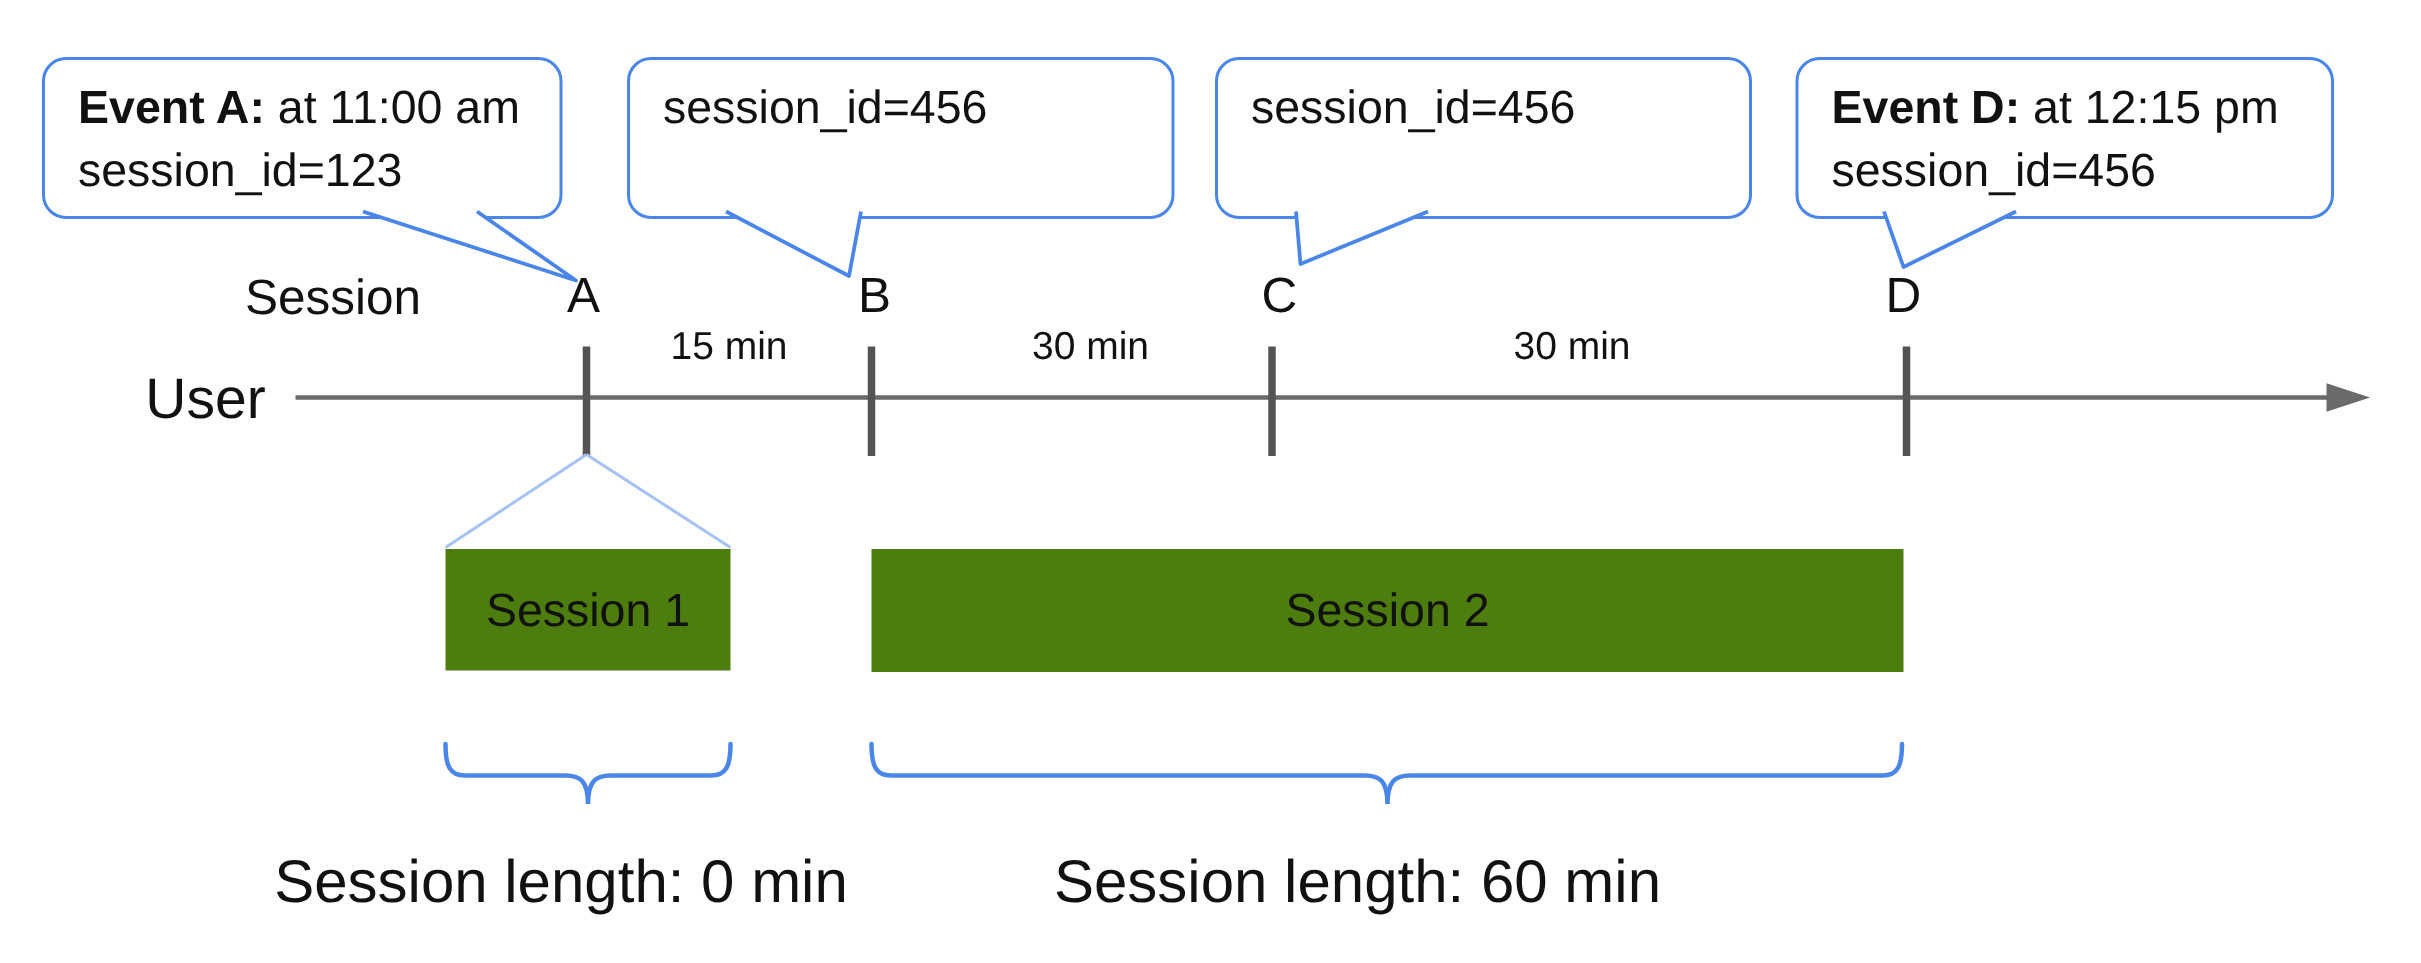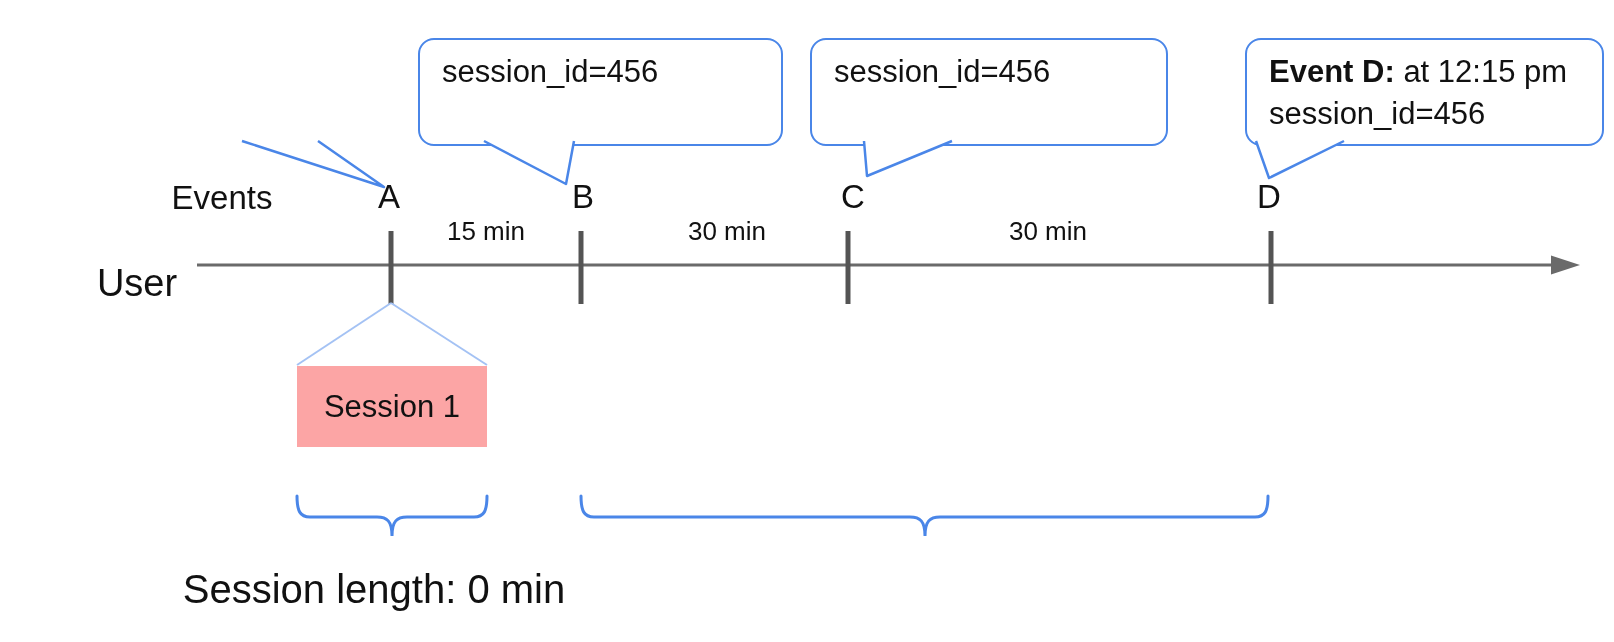--- a/index.html
+++ b/index.html
@@ -16,21 +16,21 @@
     padding:11px 0 0 22px;font-size:31px;line-height:42px;white-space:nowrap;
   }
   .bubble b{font-weight:bold;}
   .label{position:absolute;z-index:2;transform:translate(-50%,-50%);white-space:nowrap;}
   .events-label{font-size:33px;}
   .user-label{font-size:38px;}
   .tick-label{font-size:33px;}
   .interval-label{font-size:26px;}
   .length-label{font-size:40px;}
   .session-box{
-    position:absolute;z-index:2;background:#fca5a5;display:flex;
+    position:absolute;z-index:2;background:#4d7c0f;display:flex;
     align-items:center;justify-content:center;font-size:31px;box-sizing:border-box;
   }
 </style>
 </head>
 <body>
 
 <div class="canvas">
 
   <svg id="base-layer" class="layer" viewBox="0 0 1614 642">
 
@@ -42,49 +42,57 @@
     <line x1="848" y1="231" x2="848" y2="304" stroke="#545454" stroke-width="5"></line>
     <line x1="1271" y1="231" x2="1271" y2="304" stroke="#545454" stroke-width="5"></line>
 
     <line x1="391" y1="303" x2="297" y2="365" stroke="#a4c2f4" stroke-width="2"></line>
     <line x1="391" y1="303" x2="487" y2="365" stroke="#a4c2f4" stroke-width="2"></line>
 
     <path fill="none" stroke="#4a86e8" stroke-width="3" stroke-linecap="round" d="M 297,496 C 297,511 300,517 310,517 L 377,517 C 387,517 392,521 392,536 C 392,521 397,517 407,517 L 474,517 C 484,517 487,511 487,496"></path>
     <path fill="none" stroke="#4a86e8" stroke-width="3" stroke-linecap="round" d="M 581,496 C 581,511 584,517 594,517 L 910,517 C 920,517 925,521 925,536 C 925,521 930,517 940,517 L 1255,517 C 1265,517 1268,511 1268,496"></path>
   </svg>
 
+  <div class="bubble" style="left:28px;top:38px;width:347px;height:108px;">
+    <div><b>Event A:</b> <span>at 11:00 am</span></div>
+    <div>session_id=123</div>
+  </div>
   <div class="bubble" style="left:418px;top:38px;width:365px;height:108px;">
     <div>session_id=456</div>
   </div>
   <div class="bubble" style="left:810px;top:38px;width:358px;height:108px;">
     <div>session_id=456</div>
   </div>
-  <div class="bubble" style="left:1197px;top:38px;width:359px;height:108px;margin-left:48px;">
+  <div class="bubble" style="left:1197px;top:38px;width:359px;height:108px;">
     <div><b>Event D:</b> <span>at 12:15 pm</span></div>
     <div>session_id=456</div>
   </div>
 
   <svg id="tail-layer" class="layer" viewBox="0 0 1614 642">
     <path d="M 242,141 L 384,187 L 318,141" fill="#ffffff" stroke="#4a86e8" stroke-width="2.5" stroke-linejoin="round"></path>
     <path d="M 484,141 L 566,184 L 574,141" fill="#ffffff" stroke="#4a86e8" stroke-width="2.5" stroke-linejoin="round"></path>
     <path d="M 864,141 L 867,176 L 952,141" fill="#ffffff" stroke="#4a86e8" stroke-width="2.5" stroke-linejoin="round"></path>
     <path d="M 1256,141 L 1269,178 L 1344,141" fill="#ffffff" stroke="#4a86e8" stroke-width="2.5" stroke-linejoin="round"></path>
   </svg>
 
-  <div class="label events-label" style="left:222px;top:198px;">Events</div>
-  <div class="label user-label" style="left:137px;top:283px;">User</div>
+  <div class="label events-label" style="left:222px;top:198px;">Session</div>
+  <div class="label user-label" style="left:137px;top:267px;">User</div>
 
   <div class="label tick-label" style="left:389px;top:197px;">A</div>
   <div class="label tick-label" style="left:583px;top:197px;">B</div>
   <div class="label tick-label" style="left:853px;top:197px;">C</div>
   <div class="label tick-label" style="left:1269px;top:197px;">D</div>
 
   <div class="label interval-label" style="left:486px;top:231px;">15 min</div>
   <div class="label interval-label" style="left:727px;top:231px;">30 min</div>
   <div class="label interval-label" style="left:1048px;top:231px;">30 min</div>
 
   <div class="session-box" style="left:297px;top:366px;width:190px;height:81px;">
     <span>Session 1</span>
   </div>
+  <div class="session-box" style="left:581px;top:366px;width:688px;height:82px;">
+    <span>Session 2</span>
+  </div>
 
   <div class="label length-label" style="left:374px;top:589px;">Session length: 0 min</div>
+  <div class="label length-label" style="left:905px;top:589px;">Session length: 60 min</div>
 
 </div>
 
 </body></html>

